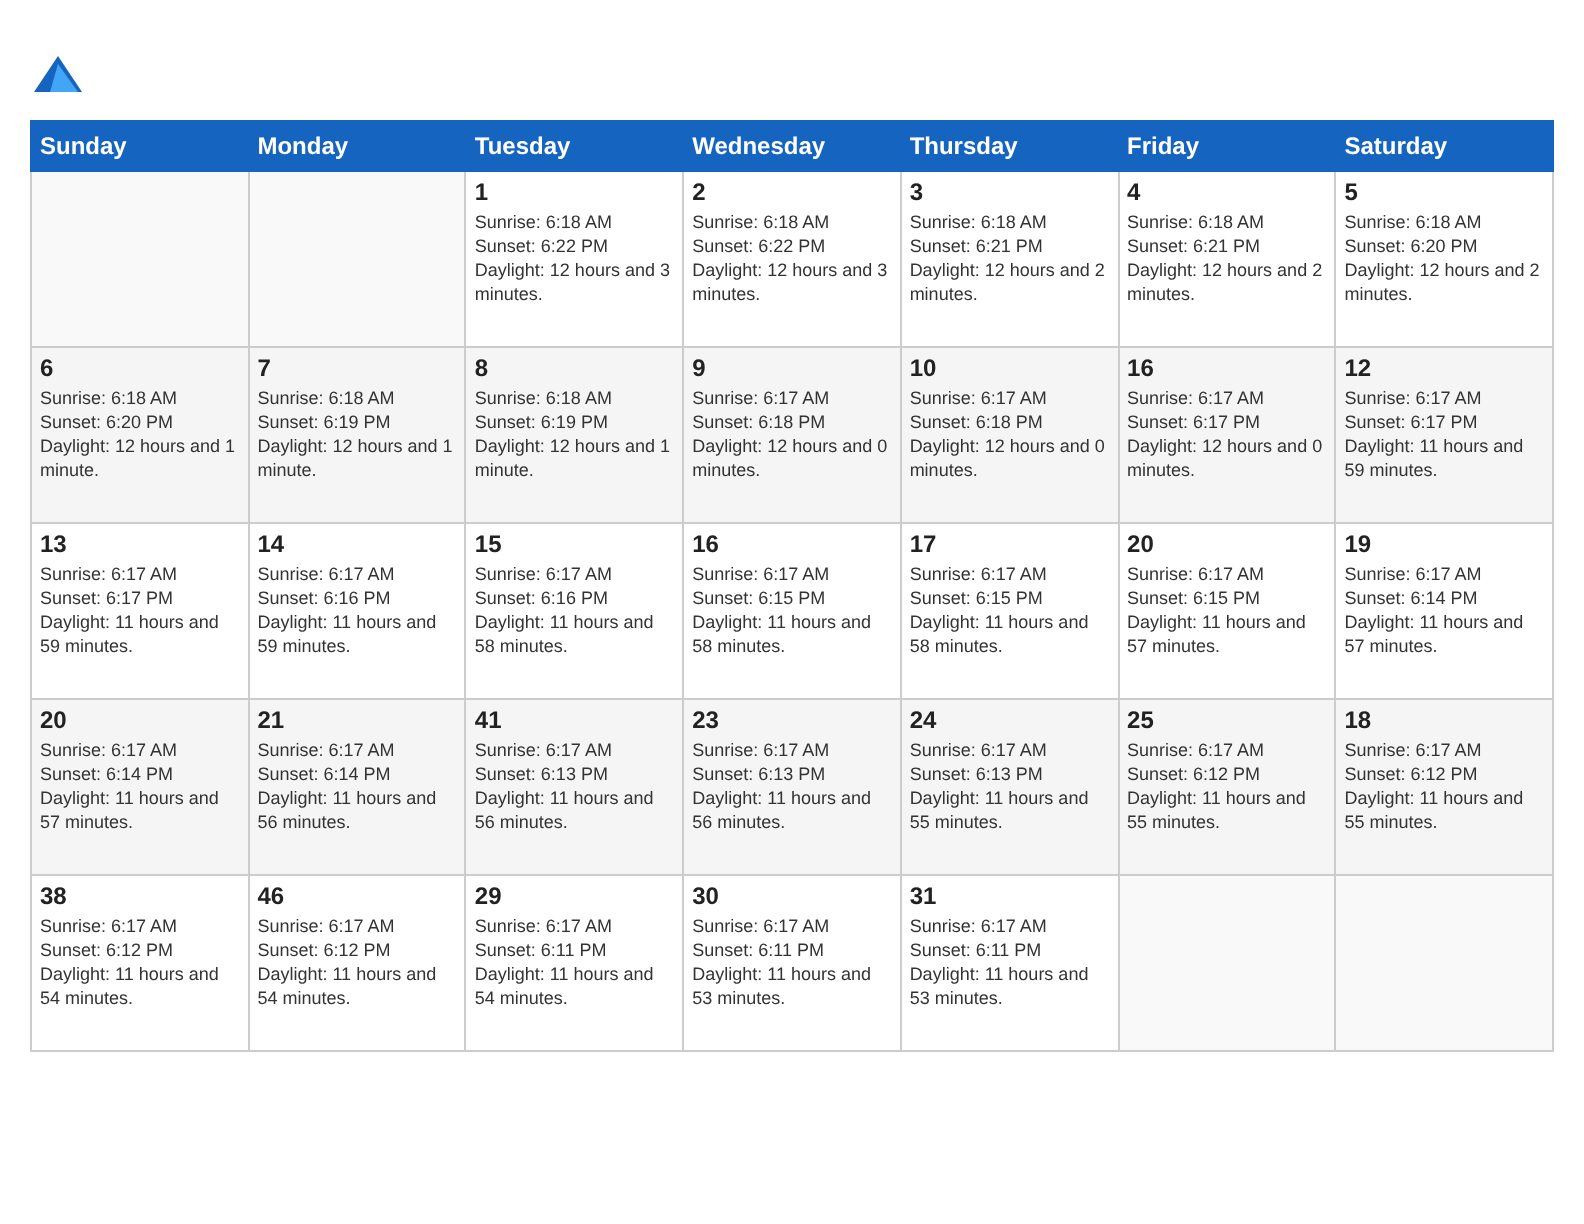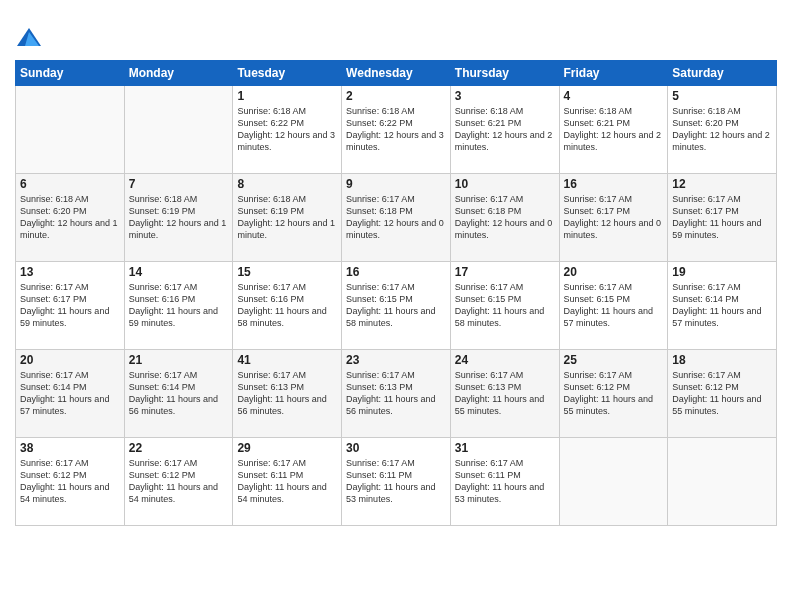--- a/index.html
+++ b/index.html
@@ -296,21 +296,21 @@
           </td>
         </tr>
         <tr>
           <td>
             <span class="day-num">38</span>
             <div class="day-info" style="white-space: pre-line;">Sunrise: 6:17 AM
 Sunset: 6:12 PM
 Daylight: 11 hours and 54 minutes.</div>
           </td>
           <td>
-            <span class="day-num">22</span>
+            <span class="day-num">46</span>
             <div class="day-info" style="white-space: pre-line;">Sunrise: 6:17 AM
 Sunset: 6:12 PM
 Daylight: 11 hours and 54 minutes.</div>
           </td>
           <td>
             <span class="day-num">29</span>
             <div class="day-info" style="white-space: pre-line;">Sunrise: 6:17 AM
 Sunset: 6:11 PM
 Daylight: 11 hours and 54 minutes.</div>
           </td>

